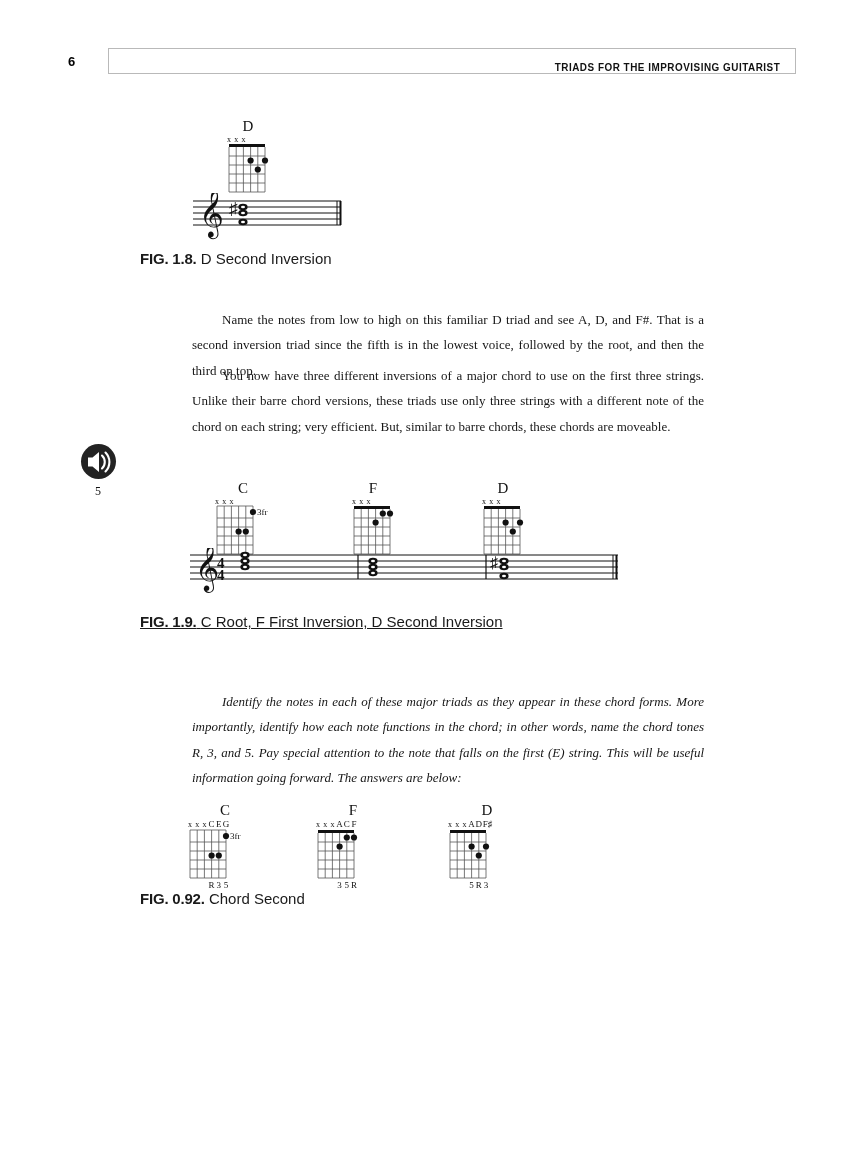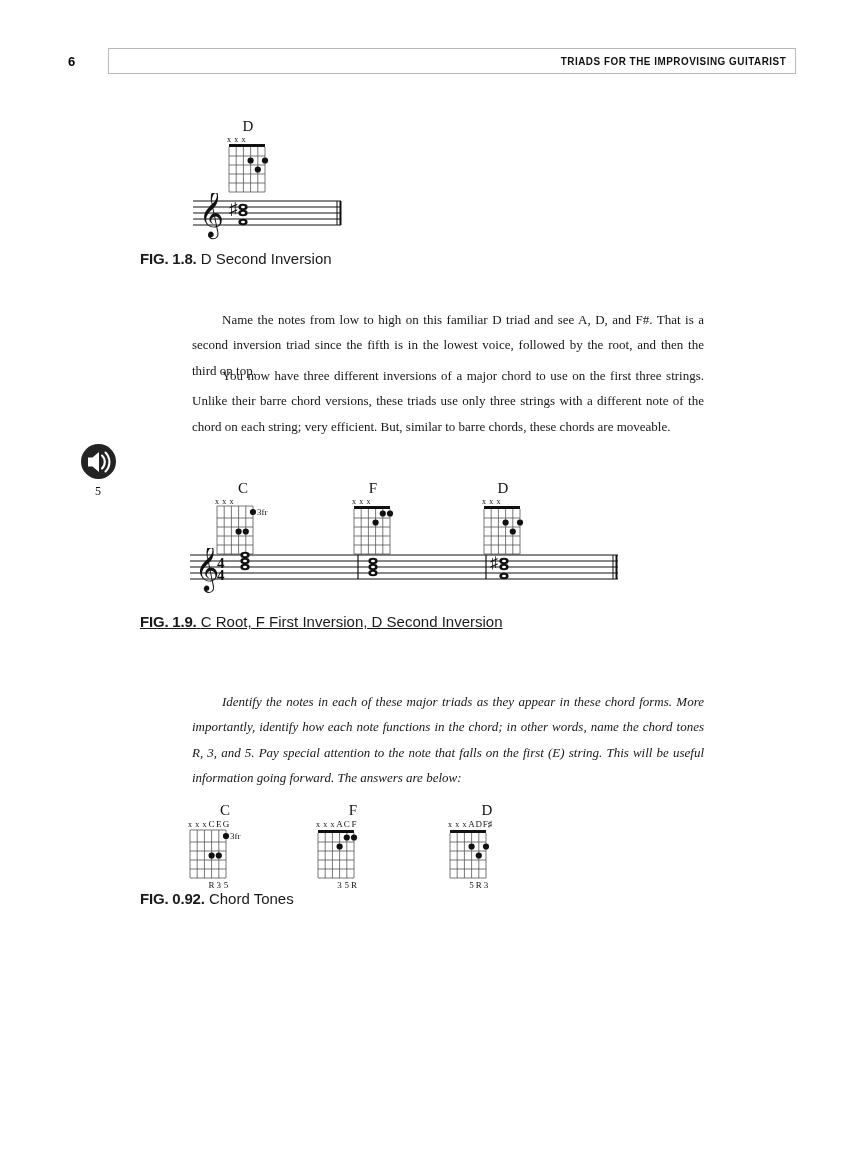--- a/index.html
+++ b/index.html
@@ -33,23 +33,23 @@
     font-size: 13px;
     display: flex;
     align-items: center;
     justify-content: flex-start;
     color: #000;
   }
   .head-box {
     flex: 1;
     border: 1px solid #b9b9b9;
     display: flex;
-    align-items: center;
+    align-items: flex-end;
     justify-content: flex-end;
-    padding-right: 9px;
+    padding-right: 15px;
     box-sizing: border-box;
   }
   .head-title {
     font-family: "Liberation Sans", sans-serif;
     font-weight: bold;
     font-size: 11.5px;
     letter-spacing: 0.6px;
     transform: scaleX(0.86);
     transform-origin: right center;
     white-space: nowrap;
@@ -463,14 +463,14 @@
     <g font-family="Liberation Serif, serif" font-size="9" fill="#111" text-anchor="middle">
       <text x="25.6" y="70">5</text>
       <text x="32.8" y="70">R</text>
       <text x="40" y="70">3</text>
     </g>
   </svg>
 </div>
 
 <div class="caption" style="top:890px;">
   <span class="fignum">FIG. 0.92.</span>
-  <span class="captext">Chord Tones</span>
+  <span class="captext">Chord Second</span>
 </div>
 
 </body></html>

